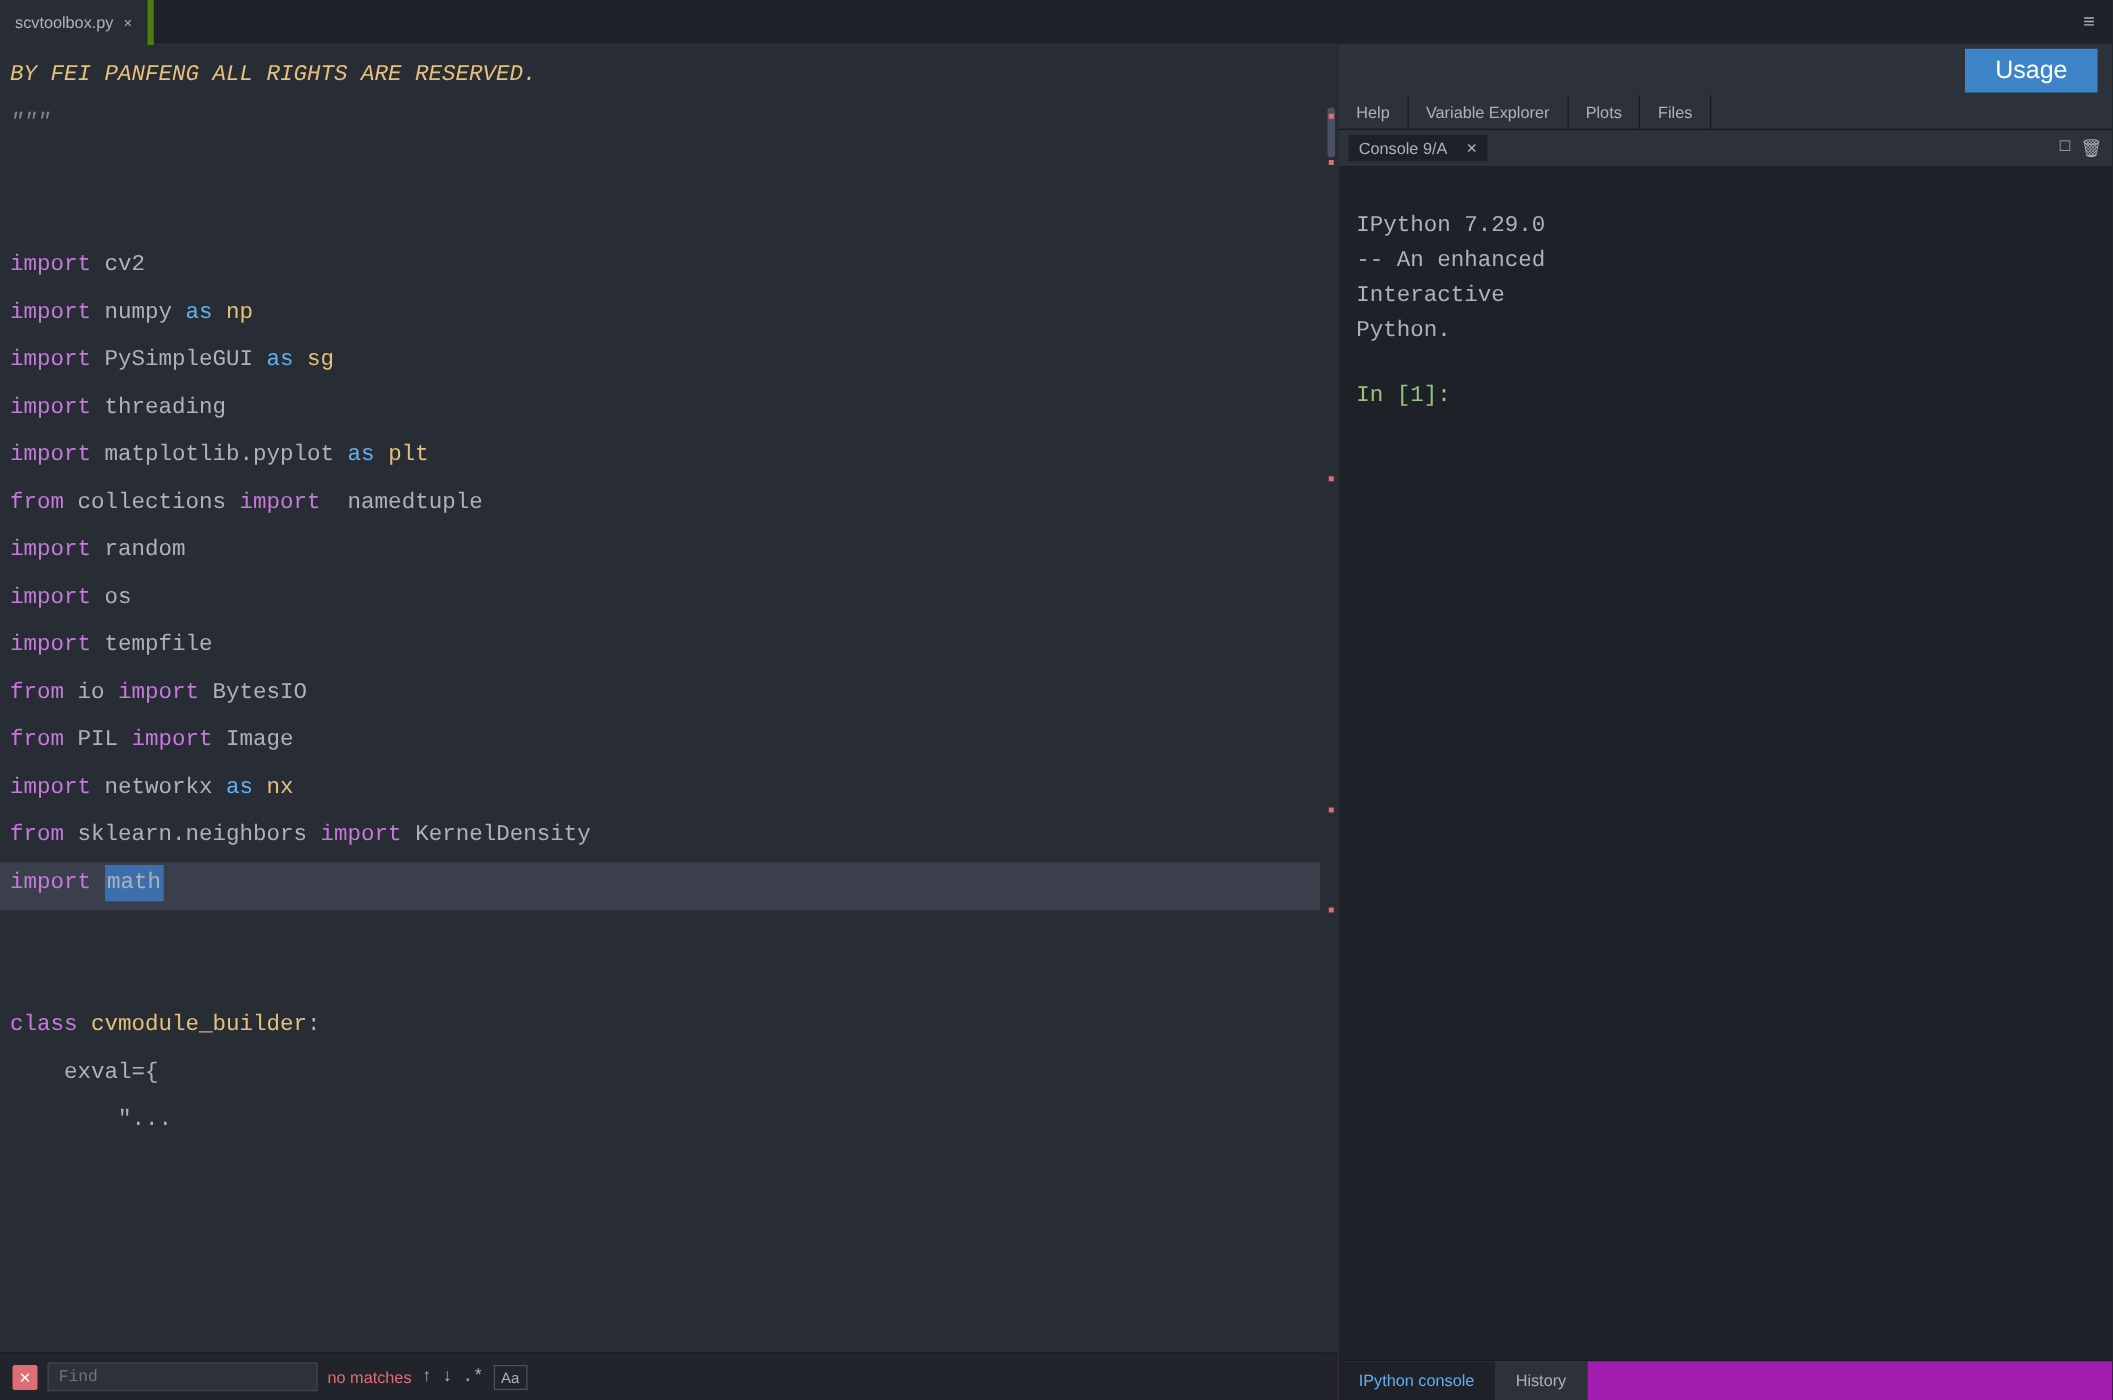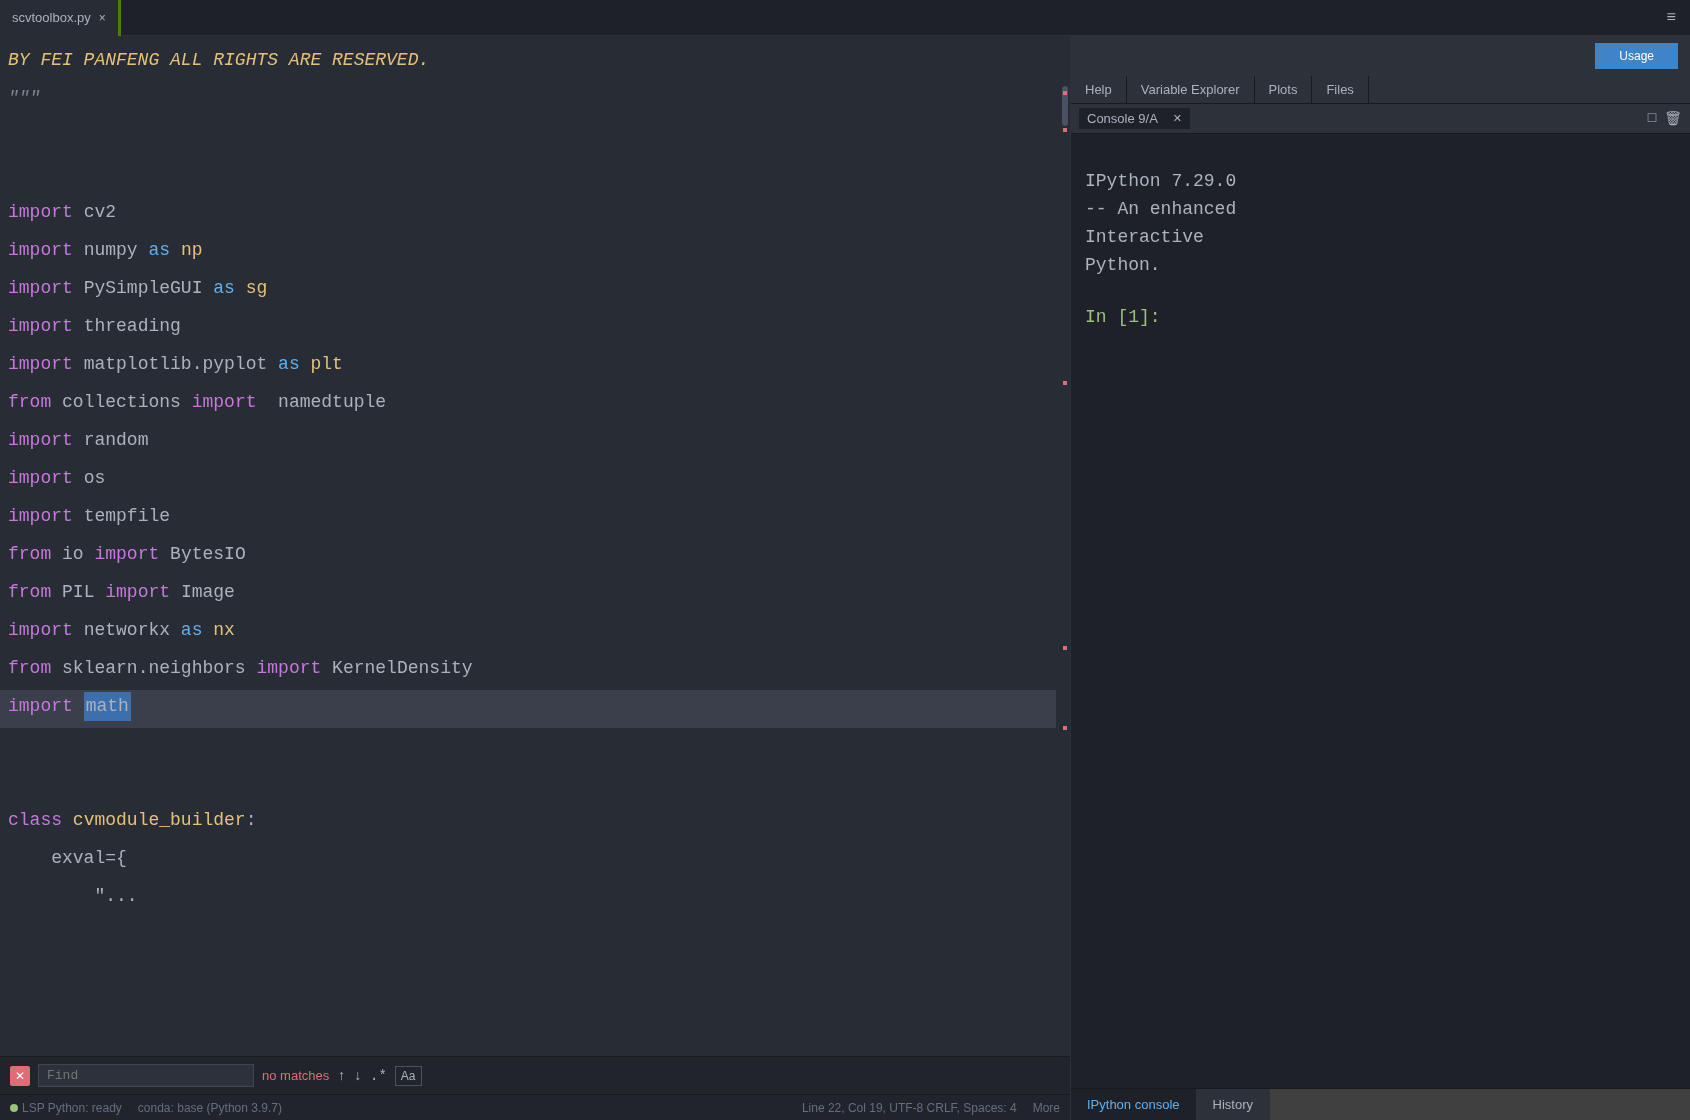--- a/index.html
+++ b/index.html
@@ -21,21 +21,21 @@
       height: 36px;
       border-bottom: 1px solid #2d3139;
       flex-shrink: 0;
     }
     .tab {
       display: flex;
       align-items: center;
       padding: 0 12px;
       height: 36px;
       background: #282c34;
-      border-right: 3px solid #4d7c0f;
+      border-right: 5px solid #4d7c0f;
       color: #abb2bf;
       font-size: 13px;
       font-family: Arial, sans-serif;
       gap: 8px;
       cursor: pointer;
     }
     .tab .close-btn {
       color: #abb2bf;
       font-size: 12px;
       cursor: pointer;
@@ -227,21 +227,21 @@
       align-items: center;
       justify-content: flex-end;
       padding: 0 12px;
       flex-shrink: 0;
     }
     .usage-btn {
       background: #3d85c8;
       color: white;
       border: none;
       padding: 6px 24px;
-      font-size: 12px;
+      font-size: 20px;
       font-family: Arial, sans-serif;
       cursor: pointer;
       font-weight: 500;
     }
 
     .right-panel-tabs {
       display: flex;
       background: #2c313a;
       border-bottom: 1px solid #181a1f;
       flex-shrink: 0;
@@ -302,21 +302,21 @@
     }
     .right-panel-content .py-version {
       color: #abb2bf;
     }
     .right-panel-content .ipython-prompt {
       color: #98c379;
       margin-top: 24px;
     }
     .right-panel-bottom-tab {
       height: 32px;
-      background: #404040;
+      background: #a21caf;
       display: flex;
       align-items: center;
       border-top: 1px solid #181a1f;
       flex-shrink: 0;
     }
     .bottom-tab-item {
       padding: 0 16px;
       font-size: 13px;
       font-family: Arial, sans-serif;
       color: #61afef;
@@ -389,33 +389,20 @@
         <span>✕</span>
       </button>
       <input type="text" placeholder="Find" style="">
       <span class="no-matches">no matches</span>
       <span class="search-icon">↑</span>
       <span class="search-icon">↓</span>
       <span class="search-icon">.*</span>
       <button class="aa-btn">Aa</button>
     </div>
 
-    <div class="status-bar">
-      <div class="status-item">
-        <div class="status-dot"></div>
-        <span>LSP Python: ready</span>
-      </div>
-      <div class="status-item">
-        <span>conda: base (Python 3.9.7)</span>
-      </div>
-      <div class="status-item" style="margin-left:auto;">
-        <span>Line 22, Col 19, UTF-8 CRLF, Spaces: 4</span>
-      </div>
-      <span style="cursor:pointer;">More</span>
-    </div>
   </div>
 
   <div class="right-panel">
     <div class="right-panel-header">
       <button class="usage-btn">Usage</button>
     </div>
     <div class="right-panel-tabs" id="rp-tabs">
 
     <div class="rp-tab">Help</div>
         <div class="rp-tab">Variable Explorer</div>

